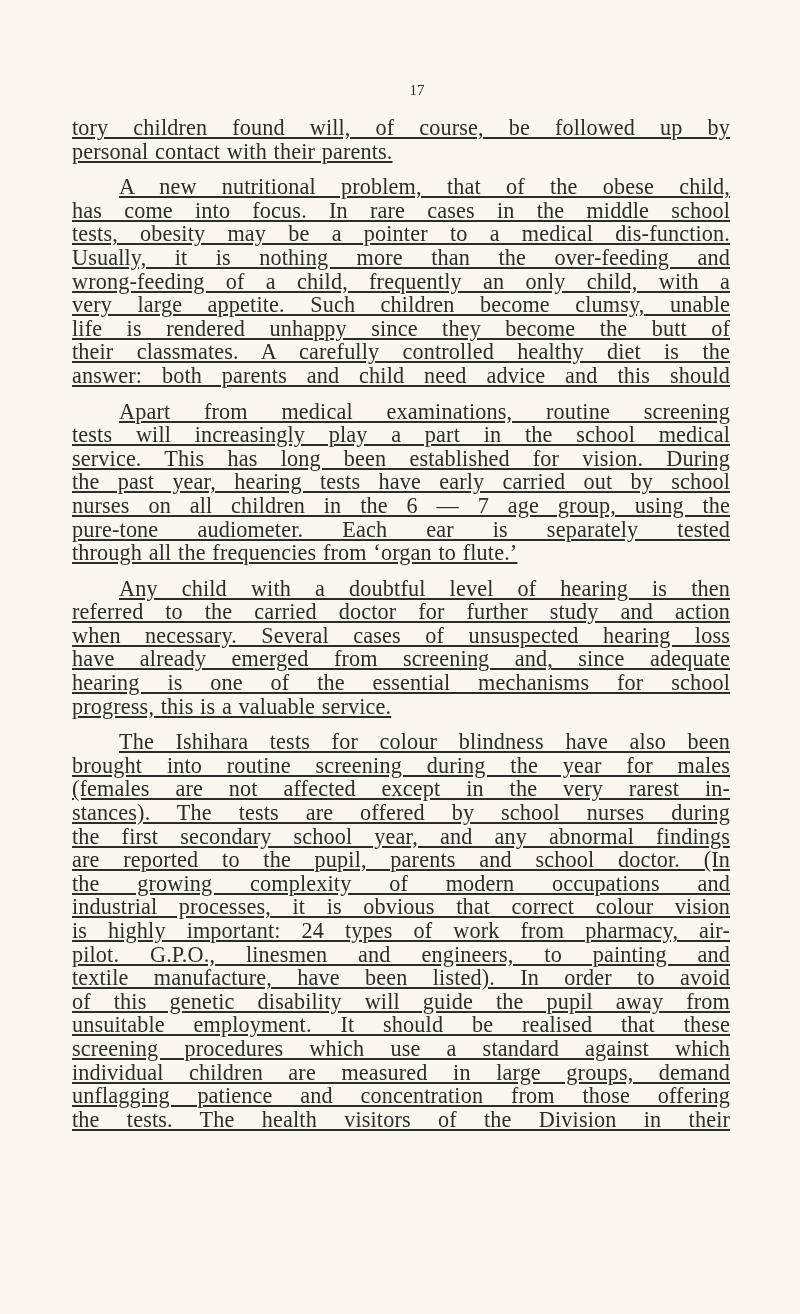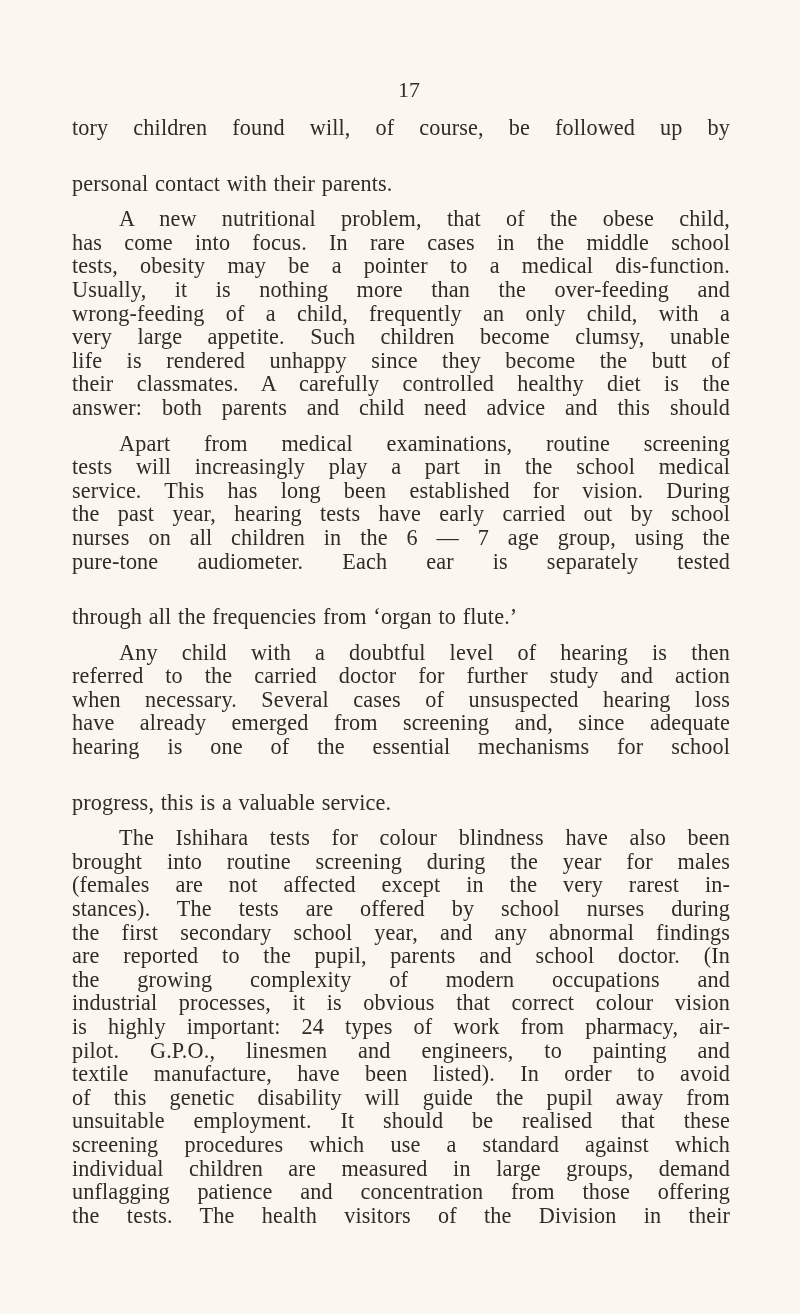--- a/index.html
+++ b/index.html
@@ -17,24 +17,24 @@
       position: absolute;
       left: 72px;
       top: 0;
       width: 658px;
       color: #2e2c2a;
       font-family: "Liberation Serif", "DejaVu Serif", serif;
     }
     .page-number {
       position: absolute;
       top: 78px;
-      left: 8px;
+      left: 16px;
       width: 658px;
       text-align: center;
-      font-size: 22px;
+      font-size: 15px;
       line-height: 24px;
       letter-spacing: 0;
     }
     .body-text {
       position: absolute;
       top: 116px;
       left: 0;
       width: 658px;
     }
     .para {
@@ -45,24 +45,24 @@
       text-align-last: left;
       letter-spacing: 0.15px;
       word-spacing: 1px;
     }
     .line {
       display: block;
       text-align: justify;
       text-align-last: justify;
       white-space: nowrap;
       overflow: visible;
+      text-decoration: underline;
     }
     .line.last {
       text-align-last: left;
-      margin-top: 32px;
     }
   </style>
 </head>
 <body>
 
 <div class="page">
   <div class="page-number">17</div>
 
   <div class="body-text">
 

